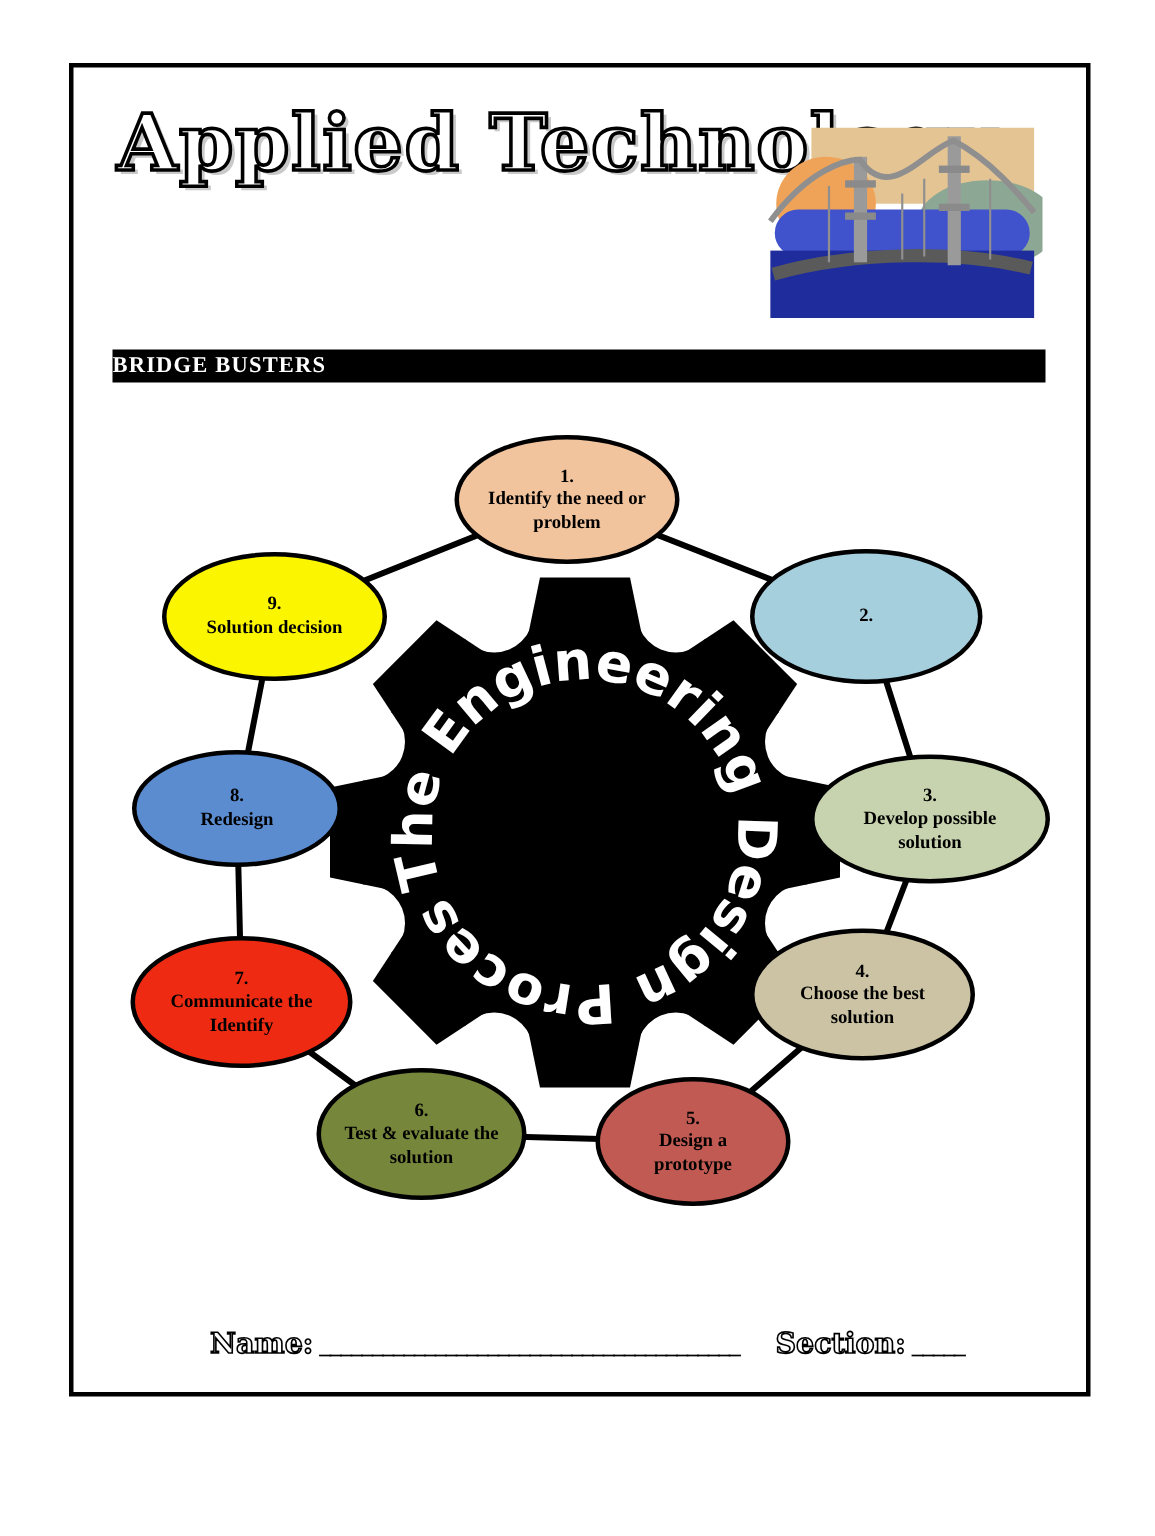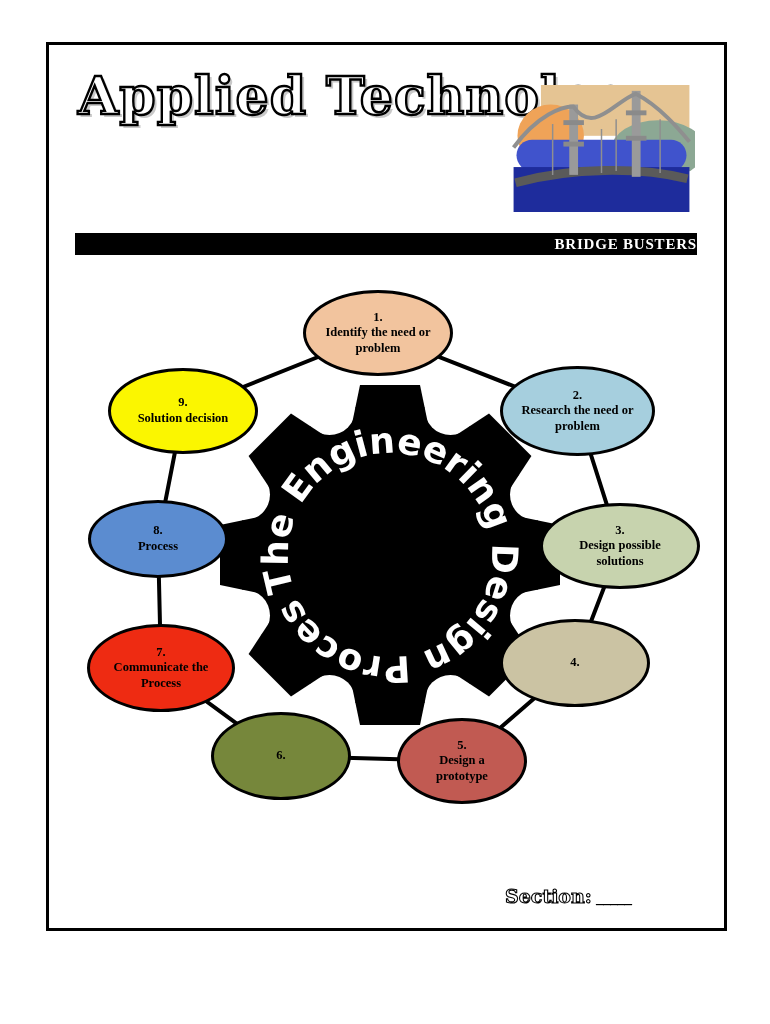--- a/index.html
+++ b/index.html
@@ -18,21 +18,21 @@
   .title-line{
     font-family:"DejaVu Serif",serif;font-weight:700;font-size:52px;
     color:#fff;-webkit-text-stroke:2.4px #000;letter-spacing:1px;
     text-shadow:3px 3px 0 #c9c9c9;
   }
   
   #bridge{position:absolute;left:508px;top:85px;width:187px;height:127px;}
   
   #banner{
     position:absolute;left:75px;top:233px;width:622px;height:22px;background:#000;
-    color:#fff;text-align:right;font-weight:700;font-size:15px;line-height:22px;
+    color:#fff;text-align:left;font-weight:700;font-size:15px;line-height:22px;
     letter-spacing:.8px;font-family:"Liberation Serif",serif;
   }
   
   #diagram-svg{position:absolute;left:0;top:0;width:770px;height:1024px;pointer-events:none;}
   .step{
     position:absolute;border:3px solid #000;border-radius:50%;
     display:flex;flex-direction:column;align-items:center;justify-content:center;
     text-align:center;font-weight:700;font-size:12.5px;line-height:1.25;
     font-family:"Liberation Serif",serif;color:#000;box-sizing:border-box;
     padding:0 12px;
@@ -50,21 +50,21 @@
   
   .deco-small{
     font-family:"DejaVu Serif",serif;font-weight:700;font-size:19px;
     color:#fff;-webkit-text-stroke:1.1px #000;
   }
   .blank{
     font-family:"Liberation Serif",serif;font-weight:700;font-size:16px;color:#000;
     letter-spacing:-1px;
   }
   #name-group{position:absolute;left:140px;top:885px;white-space:nowrap;}
-  #section-group{position:absolute;left:505px;top:885px;white-space:nowrap;}
+  #section-group{position:absolute;left:517px;top:885px;white-space:nowrap;}
 </style>
 </head>
 <body>
 
 <div id="page">
   <div id="frame"></div>
 
   <div id="title">
     <div class="title-line">Applied Technology</div>
   </div>
@@ -124,46 +124,51 @@
       </g>
     </g>
   </svg>
 
   <div class="step s1" style="background: rgb(242, 196, 158);">
     <span class="step-num">1.</span>
     <span class="step-label">Identify the need or problem</span>
   </div>
   <div class="step s2" style="background: rgb(166, 207, 222);">
     <span class="step-num">2.</span>
-    <span class="step-label">Research the need or problem</span>
   </div>
   <div class="step s3" style="background: rgb(199, 211, 174);">
     <span class="step-num">3.</span>
-    <span class="step-label">Design possible solutions</span>
+    <span class="step-label">Develop possible solution</span>
   </div>
   <div class="step s4" style="background: rgb(203, 195, 163);">
     <span class="step-num">4.</span>
+    <span class="step-label">Choose the best solution</span>
   </div>
   <div class="step s5" style="background: rgb(193, 90, 82);">
     <span class="step-num">5.</span>
     <span class="step-label">Design a prototype</span>
   </div>
   <div class="step s6" style="background: rgb(118, 135, 59);">
     <span class="step-num">6.</span>
+    <span class="step-label">Test &amp; evaluate the solution</span>
   </div>
   <div class="step s7" style="background: rgb(238, 43, 18);">
     <span class="step-num">7.</span>
-    <span class="step-label">Communicate the Process</span>
+    <span class="step-label">Communicate the Identify</span>
   </div>
   <div class="step s8" style="background: rgb(91, 140, 208);">
     <span class="step-num">8.</span>
-    <span class="step-label">Process</span>
+    <span class="step-label">Redesign</span>
   </div>
   <div class="step s9" style="background: rgb(251, 246, 0);">
     <span class="step-num">9.</span>
     <span class="step-label">Solution decision</span>
   </div>
 
+  <div id="name-group">
+    <span class="deco-small">Name:</span>
+    <span class="blank">________________________________________</span>
+  </div>
   <div id="section-group">
     <span class="deco-small">Section:</span>
     <span class="blank">_____</span>
   </div>
 </div>
 
 </body></html>

